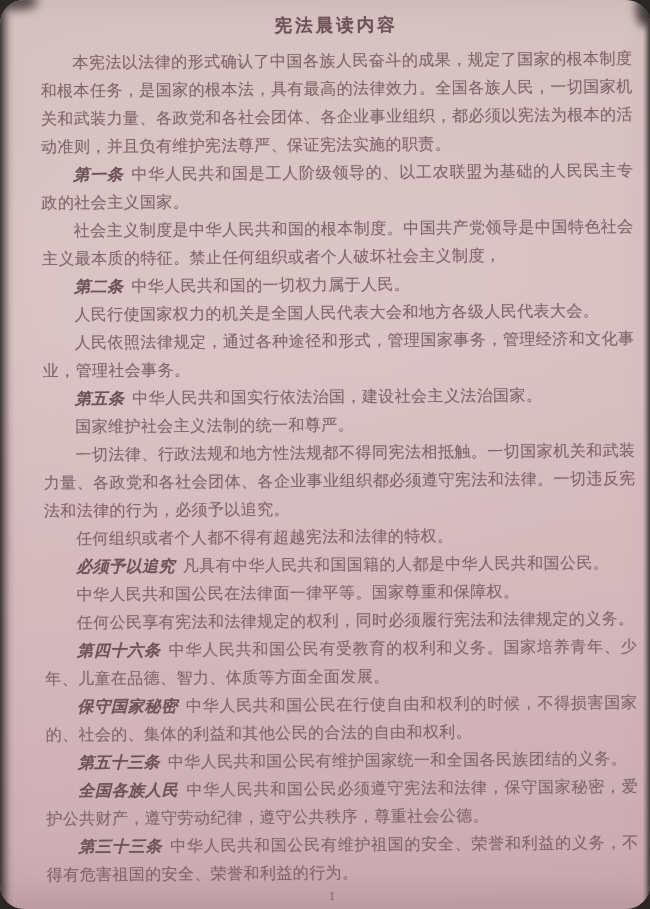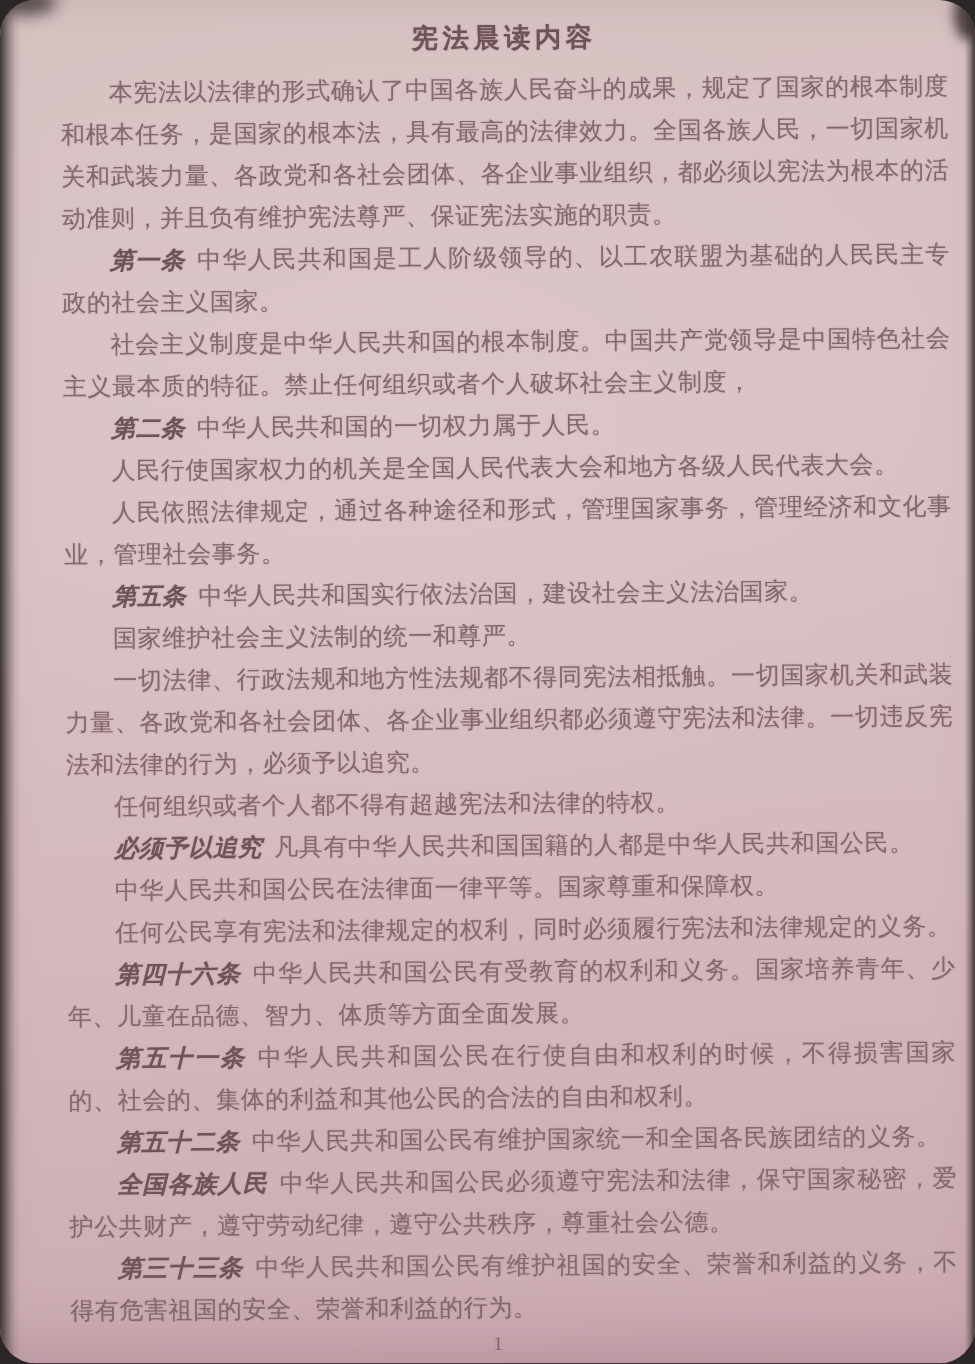--- a/index.html
+++ b/index.html
@@ -110,22 +110,22 @@
         <p class="para"><span>人民行使国家权力的机关是全国人民代表大会和地方各级人民代表大会。</span></p>
         <p class="para"><span>人民依照法律规定，通过各种途径和形式，管理国家事务，管理经济和文化事业，管理社会事务。</span></p>
         <p class="para"><b class="article">第五条</b><span>中华人民共和国实行依法治国，建设社会主义法治国家。</span></p>
         <p class="para"><span>国家维护社会主义法制的统一和尊严。</span></p>
         <p class="para"><span>一切法律、行政法规和地方性法规都不得同宪法相抵触。一切国家机关和武装力量、各政党和各社会团体、各企业事业组织都必须遵守宪法和法律。一切违反宪法和法律的行为，必须予以追究。</span></p>
         <p class="para"><span>任何组织或者个人都不得有超越宪法和法律的特权。</span></p>
         <p class="para"><b class="article">必须予以追究</b><span>凡具有中华人民共和国国籍的人都是中华人民共和国公民。</span></p>
         <p class="para"><span>中华人民共和国公民在法律面一律平等。国家尊重和保障权。</span></p>
         <p class="para"><span>任何公民享有宪法和法律规定的权利，同时必须履行宪法和法律规定的义务。</span></p>
         <p class="para"><b class="article">第四十六条</b><span>中华人民共和国公民有受教育的权利和义务。国家培养青年、少年、儿童在品德、智力、体质等方面全面发展。</span></p>
-        <p class="para"><b class="article">第五十一条</b><span>中华人民共和国公民在行使自由和权利的时候，不得损害国家的、社会的、集体的利益和其他公民的合法的自由和权利。</span></p>
-        <p class="para"><b class="article">第五十二条</b><span>中华人民共和国公民有维护国家统一和全国各民族团结的义务。</span></p>
+        <p class="para"><b class="article">保守国家秘密</b><span>中华人民共和国公民在行使自由和权利的时候，不得损害国家的、社会的、集体的利益和其他公民的合法的自由和权利。</span></p>
+        <p class="para"><b class="article">第五十三条</b><span>中华人民共和国公民有维护国家统一和全国各民族团结的义务。</span></p>
         <p class="para"><b class="article">全国各族人民</b><span>中华人民共和国公民必须遵守宪法和法律，保守国家秘密，爱护公共财产，遵守劳动纪律，遵守公共秩序，尊重社会公德。</span></p>
         <p class="para"><b class="article">第三十三条</b><span>中华人民共和国公民有维护祖国的安全、荣誉和利益的义务，不得有危害祖国的安全、荣誉和利益的行为。</span></p>
       </div>
   </div>
   <div class="pagenum">1</div>
   <div class="edge edge-left"></div>
   <div class="edge edge-right"></div>
   <div class="corner corner-tl"></div>
   <div class="corner corner-tr"></div>
   <div class="vignette"></div>

